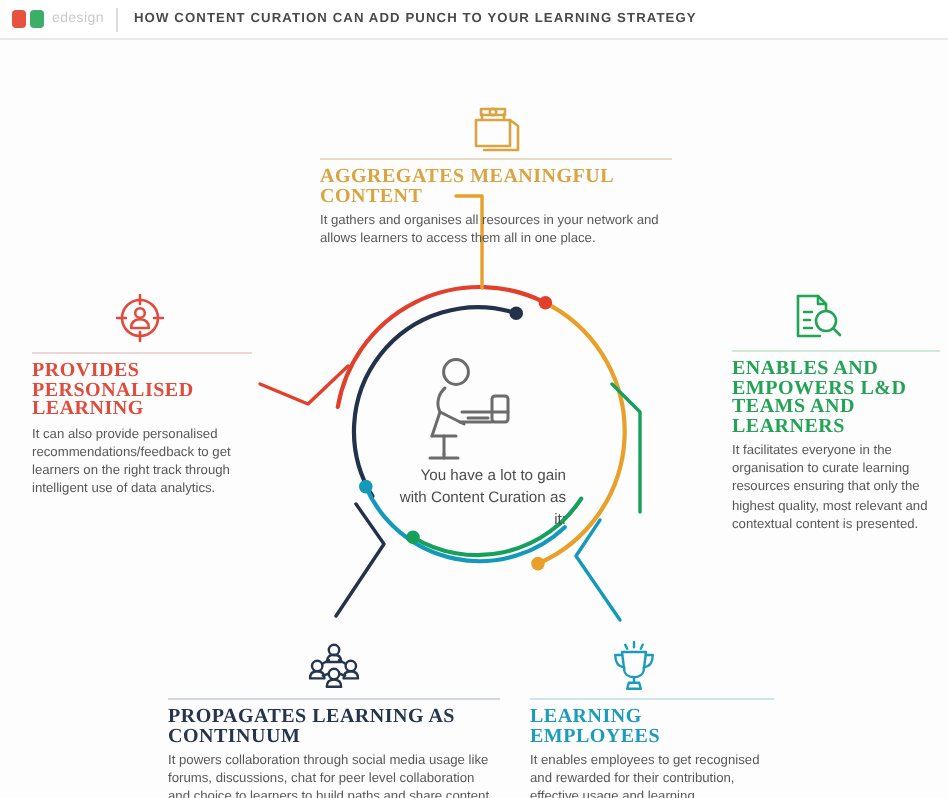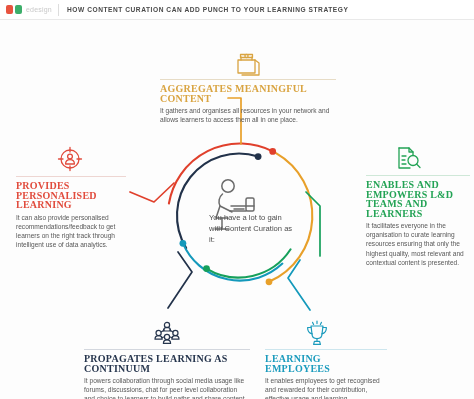--- a/index.html
+++ b/index.html
@@ -27,22 +27,22 @@
     font-size:6.6px; font-weight:bold; color:#4a4a4a;
     letter-spacing:.55px; white-space:nowrap;
   }
 
   
   .canvas { position:absolute; left:0; top:20px; width:474px; height:379px; background:#fdfdfd; }
   .diagram-svg { position:absolute; left:0; top:0; width:474px; height:379px; }
 
   
   .center-text {
-    position:absolute; left:197px; top:192px; width:86px;
-    text-align:left; font-size:7.6px; line-height:11px; color:#4d4d4d;margin-left:12px;
+    position:absolute; left:197px; top:212px; width:86px;
+    text-align:right; font-size:7.6px; line-height:11px; color:#4d4d4d;
   }
 
   
   .callout { position:absolute; }
   .callout .ico { display:block; margin-bottom:3px; }
   .rule { height:1px; width:100%; margin-bottom:4px; }
   .c-title {
     font-size:10px; font-weight:bold; letter-spacing:.25px;
     line-height:9.5px; margin-bottom:3px;font-family:Liberation Serif, serif;
   }

